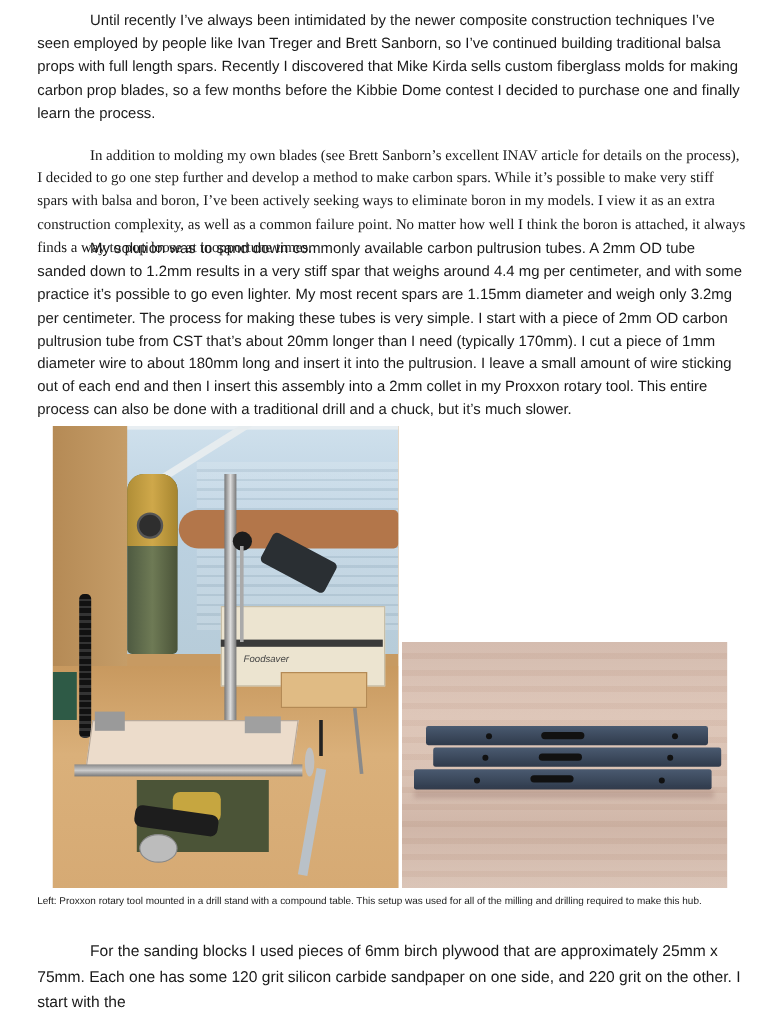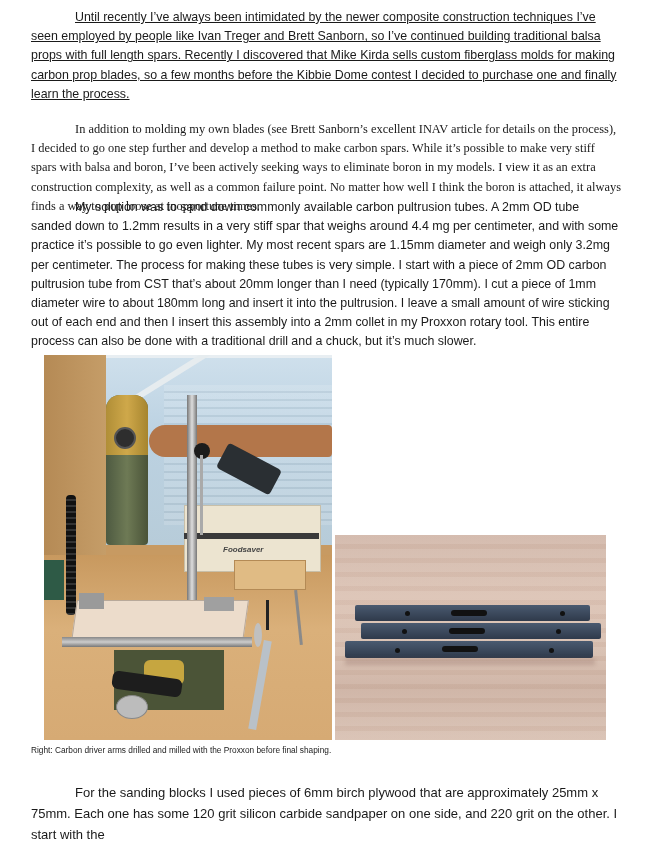--- a/index.html
+++ b/index.html
@@ -1,20 +1,20 @@
 <!DOCTYPE html>
 <html><head>
 <meta charset="utf-8">
 <style>
   html, body { margin: 0; padding: 0; background: #ffffff; }
   body { width: 650px; height: 841px; position: relative; overflow: hidden;
          font-family: "Liberation Sans", sans-serif; color: #1a1a1a; }
   .para { position: absolute; left: 31px; width: 590px; font-size: 12.4px; line-height: 19.2px; margin: 0; }
   .para .indent { display: inline-block; width: 44px; }
-  #p1 { top: 8px; text-decoration: underline; }
+  #p1 { top: 8px; }
   #p2 { top: 120px; font-family: Liberation Serif, serif; }
   #p3 { top: 198px; }
   #p4 { top: 782px; font-size: 13px; line-height: 21px; }
   .caption { position: absolute; left: 31px; width: 600px; font-size: 8.3px; line-height: 14px; top: 743px; color: #222; }
   .photo { position: absolute; overflow: hidden; }
   #photo-left { left: 44px; top: 355px; width: 288px; height: 385px; background: #c79a62; }
   #photo-right { left: 335px; top: 535px; width: 271px; height: 205px;
      background: linear-gradient(180deg, #d2b8aa 0%, #dcc3b5 30%, #d8bfb0 55%, #cdb2a3 75%, #d9c1b3 100%); }
   
   .s { position: absolute; }
@@ -38,21 +38,21 @@
   <div class="s" style="left:120px;top:30px;width:168px;height:140px;background:repeating-linear-gradient(180deg,rgba(255,255,255,0.15) 0 6px,rgba(0,0,0,0.04) 6px 8px);"></div>
 
   <div class="s" style="left:0;top:0;width:62px;height:200px;background:linear-gradient(90deg,#b58a55,#c59d68);"></div>
 
   <div class="s" style="left:105px;top:70px;width:183px;height:32px;border-radius:40px 10px 10px 40px;background:#b3764a;"></div>
 
   <div class="s" style="left:0;top:200px;width:288px;height:185px;background:linear-gradient(180deg,#c8995f 0%,#dab07a 40%,#d6aa74 100%);"></div>
 
   <div class="s" style="left:140px;top:150px;width:135px;height:65px;background:#ece4d0;border:1px solid #c8bfa8;"></div>
   <div class="s" style="left:140px;top:178px;width:135px;height:6px;background:#3a3a3a;"></div>
-  <div class="s" style="left:179px;top:190px;font-size:8px;font-style:italic;font-weight:bold;color:#444;">Foodsaver</div>
+  <div class="s" style="left:159px;top:190px;font-size:8px;font-style:italic;font-weight:normal;color:#444;">Foodsaver</div>
 
   <div class="s" style="left:175px;top:100px;width:60px;height:28px;background:#2a2f33;transform:rotate(28deg);border-radius:4px;"></div>
 
   <div class="s" style="left:190px;top:205px;width:70px;height:28px;background:#e0bb84;border:1px solid #b48a55;"></div>
 
   <div class="s" style="left:62px;top:40px;width:42px;height:150px;background:linear-gradient(90deg,#4e5a41,#6e7a55 50%,#4a5338);border-radius:14px 14px 4px 4px;"></div>
   <div class="s" style="left:62px;top:40px;width:42px;height:60px;background:linear-gradient(90deg,#b08e37,#cfa84a 50%,#a6852f);border-radius:14px 14px 0 0;"></div>
   <div class="s" style="left:70px;top:72px;width:18px;height:18px;border-radius:50%;background:#2e2e2e;border:2px solid #555;"></div>
 
   <div class="s" style="left:22px;top:140px;width:10px;height:120px;background:repeating-linear-gradient(180deg,#111 0 4px,#333 4px 6px);border-radius:4px;"></div>
@@ -101,16 +101,16 @@
   <div class="s" style="left:10px;top:106px;width:248px;height:17px;background:linear-gradient(180deg,#4a5a70,#2f3a4b);border-radius:2px;">
     <div class="s" style="left:50px;top:7px;width:5px;height:5px;border-radius:50%;background:#111;"></div>
     <div class="s" style="left:97px;top:5px;width:36px;height:6px;border-radius:3px;background:#111;"></div>
     <div class="s" style="left:204px;top:7px;width:5px;height:5px;border-radius:50%;background:#111;"></div>
   </div>
 
   <div class="s" style="left:10px;top:124px;width:250px;height:6px;background:rgba(120,80,70,0.25);filter:blur(2px);"></div>
 </div>
 
 <div class="caption">
-  <div>Right:  Carbon driver arms drilled and milled with the Proxxon before final shaping.</div>
+  <div>Left: Proxxon rotary tool mounted in a drill stand with a compound table.  This setup was used for all of the milling and drilling required to make this hub.</div>
 </div>
 
 <p class="para" id="p4"><span class="indent"></span><span>For the sanding blocks I used pieces of 6mm birch plywood that are approximately 25mm x 75mm. Each one has some 120 grit silicon carbide sandpaper on one side, and 220 grit on the other.  I start with the</span></p>
 
 </body></html>

